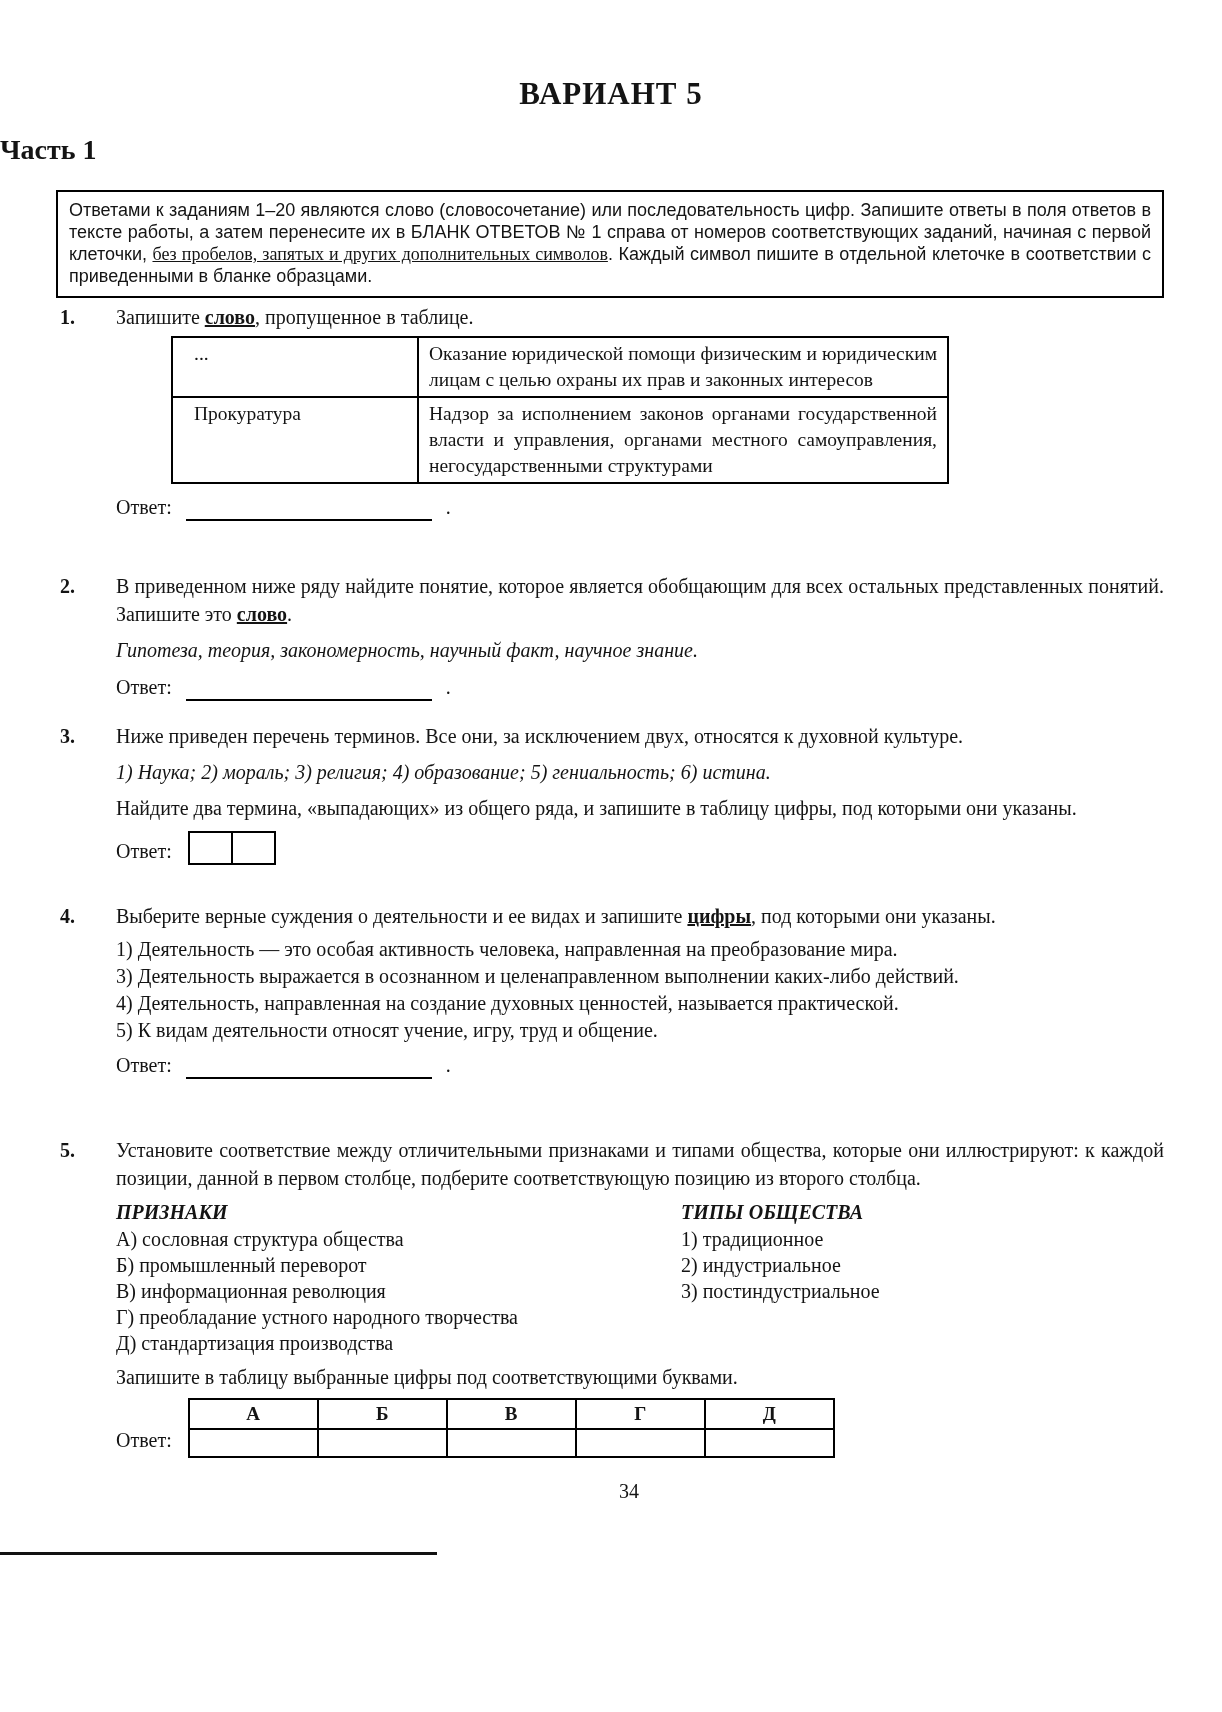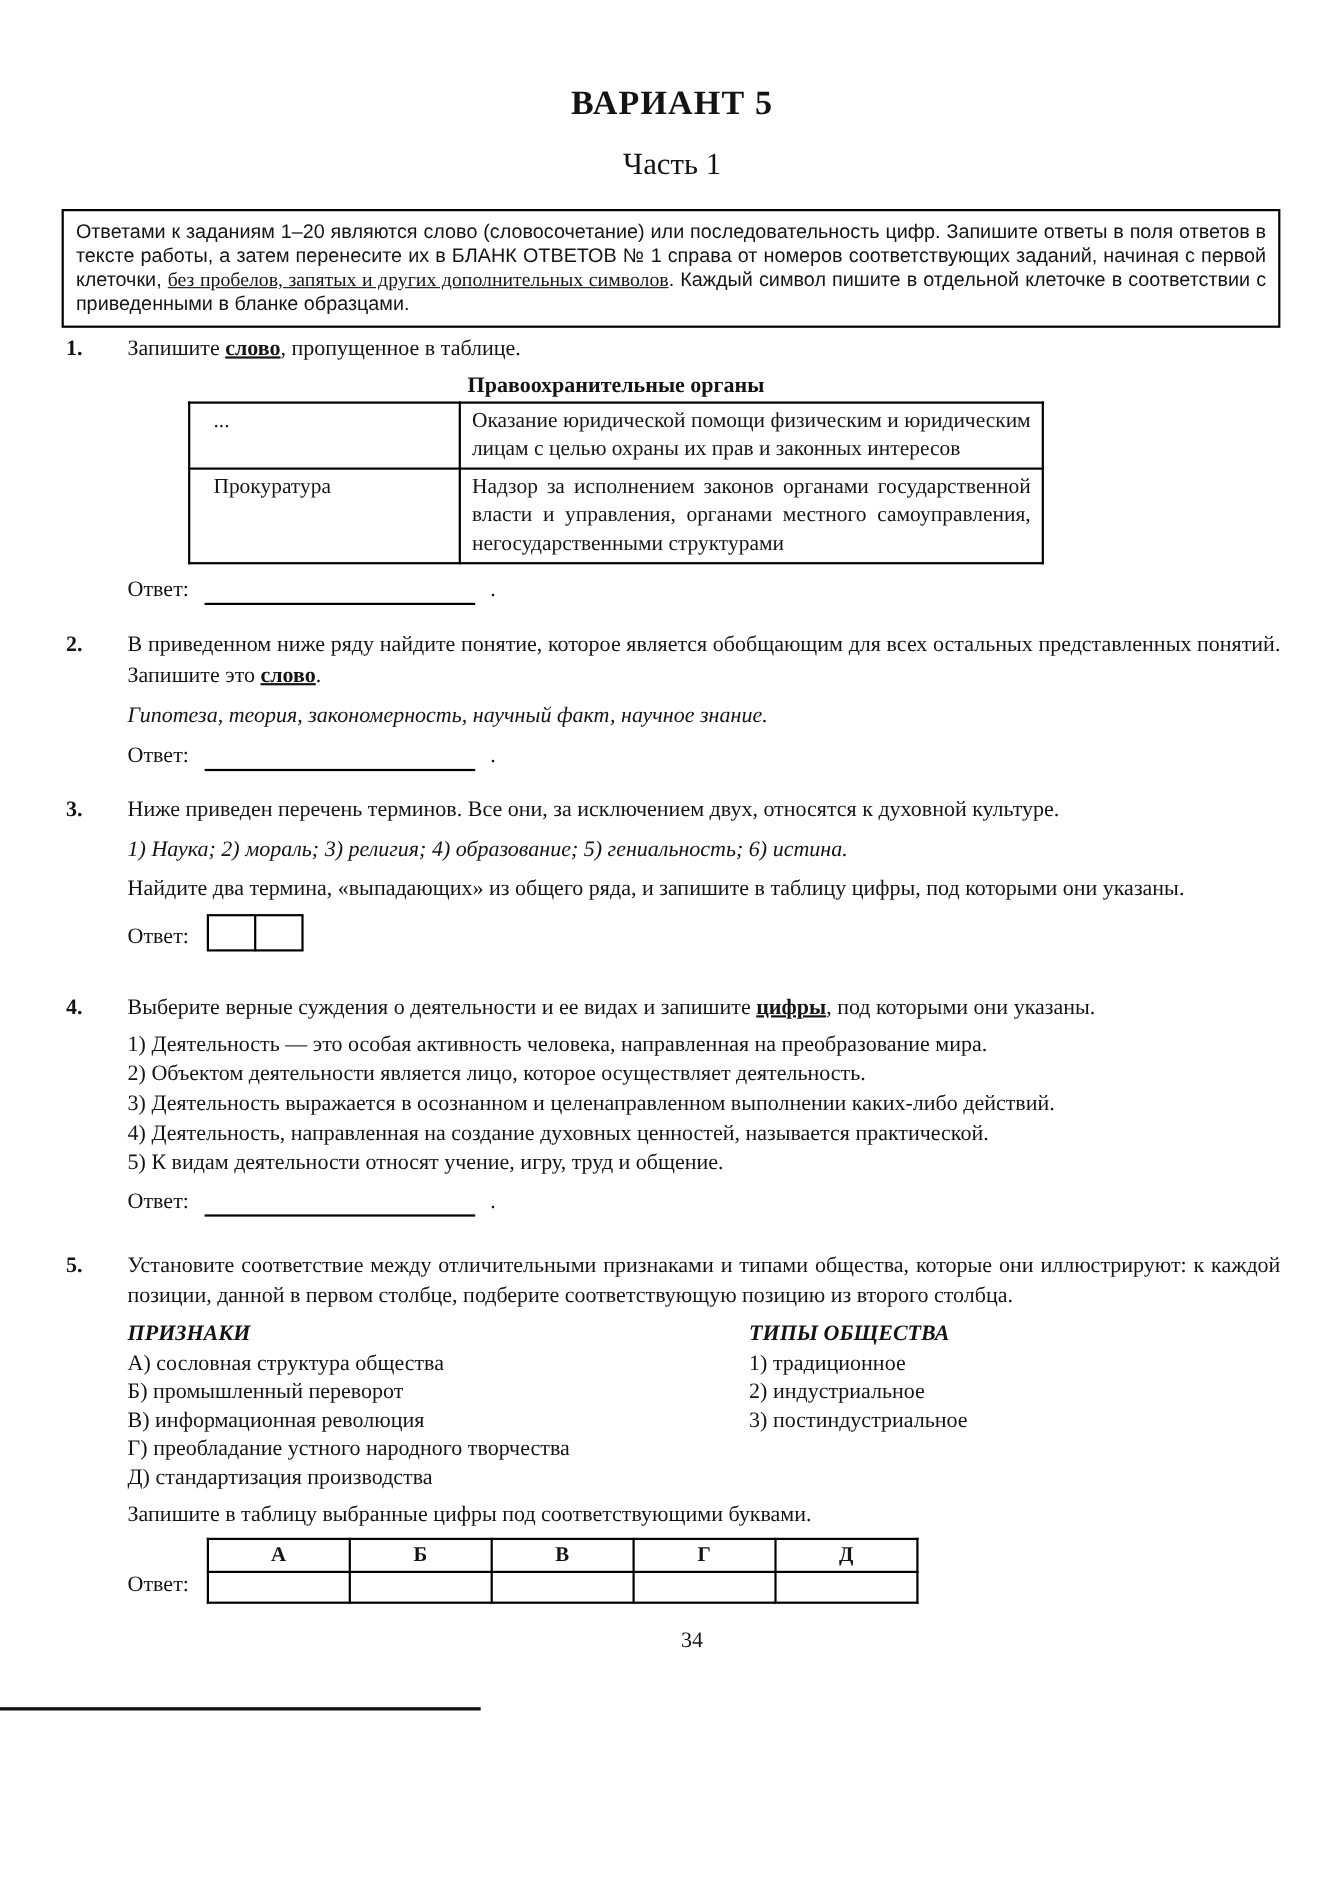--- a/index.html
+++ b/index.html
@@ -10,21 +10,21 @@
     font-family:"Liberation Serif","DejaVu Serif",serif;
     color:#141414;
     overflow:hidden;
   }
   .title{
     position:absolute;top:76px;left:0;width:100%;
     text-align:center;font-size:31px;font-weight:bold;letter-spacing:1px;
   }
   .subtitle{
     position:absolute;top:134px;left:0;width:100%;
-    text-align:center;font-size:28px;font-weight:normal;
+    text-align:left;font-size:28px;font-weight:bold;
   }
   .instructions{
     position:absolute;top:190px;left:56px;width:1108px;
     border:2px solid #000;
     padding:7px 11px 9px;
     box-sizing:border-box;
     font-family:"Liberation Sans","DejaVu Sans",sans-serif;
     font-size:18px;line-height:22px;text-align:justify;
   }
   .u{text-decoration:underline;font-family:Liberation Serif, serif;}
@@ -95,21 +95,20 @@
 
   <div class="instructions">
     <p class="qtext" style="margin:0"><span>Ответами к заданиям 1–20 являются слово (словосочетание) или последовательность цифр. Запишите ответы в поля ответов в тексте работы, а затем перенесите их в БЛАНК ОТВЕТОВ № 1 справа от номеров соответствующих заданий, начиная с первой клеточки, </span><span class="u">без пробелов, запятых и других дополнительных символов</span><span>. Каждый символ пишите в отдельной клеточке в соответствии с приведенными в бланке образцами.</span></p>
   </div>
 
   <section class="question q1">
     <div class="qnum">1.</div>
     <div class="qbody">
       <p class="qtext"><span>Запишите </span><span class="kw">слово</span><span>, пропущенное в таблице.</span></p>
       <div class="tbl-block">
-        <div class="tbl-title">Правоохранительные органы</div>
         <table class="q1-table">
           <tbody>
             <tr>
               <td class="c1">...</td>
               <td class="c2">Оказание юридической помощи физическим и юридическим лицам с целью охраны их прав и законных интересов</td>
             </tr>
             <tr>
               <td class="c1">Прокуратура</td>
               <td class="c2">Надзор за исполнением законов органами государственной власти и управления, органами местного самоуправления, негосударственными структурами</td>
             </tr>
@@ -152,21 +151,20 @@
       </div>
     </div>
   </section>
 
   <section class="question q4">
     <div class="qnum">4.</div>
     <div class="qbody">
       <p class="qtext"><span>Выберите верные суждения о деятельности и ее видах и запишите </span><span class="kw">цифры</span><span>, под которыми они указаны.</span></p>
       <div class="items">
         <div class="item">1) Деятельность — это особая активность человека, направленная на преобразование мира.</div>
-        <div class="item">2) Объектом деятельности является лицо, которое осуществляет деятельность.</div>
         <div class="item">3) Деятельность выражается в осознанном и целенаправленном выполнении каких-либо действий.</div>
         <div class="item">4) Деятельность, направленная на создание духовных ценностей, называется практической.</div>
         <div class="item">5) К видам деятельности относят учение, игру, труд и общение.</div>
       </div>
       <div class="answer-line" style="margin-top:7px">
         <span class="ans-label">Ответ:</span>
         <span class="ans-blank"></span>
         <span class="ans-period">.</span>
       </div>
     </div>

